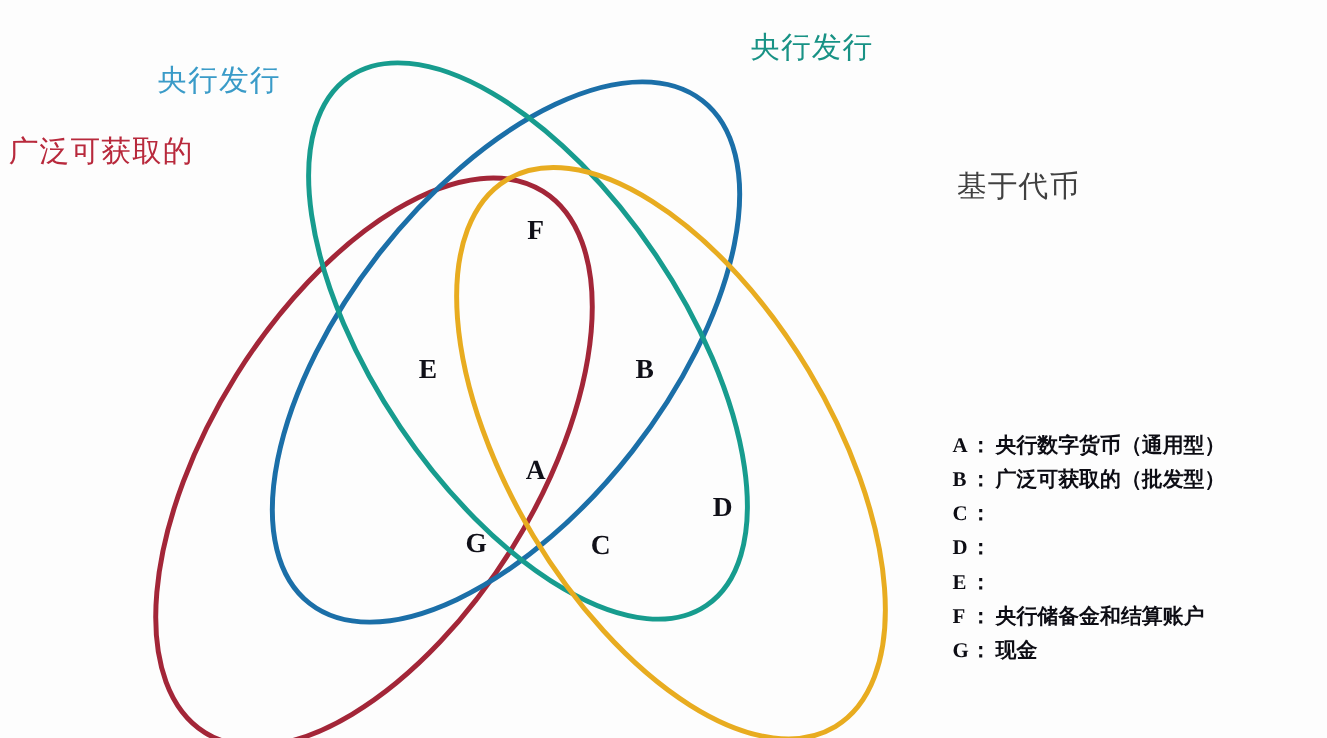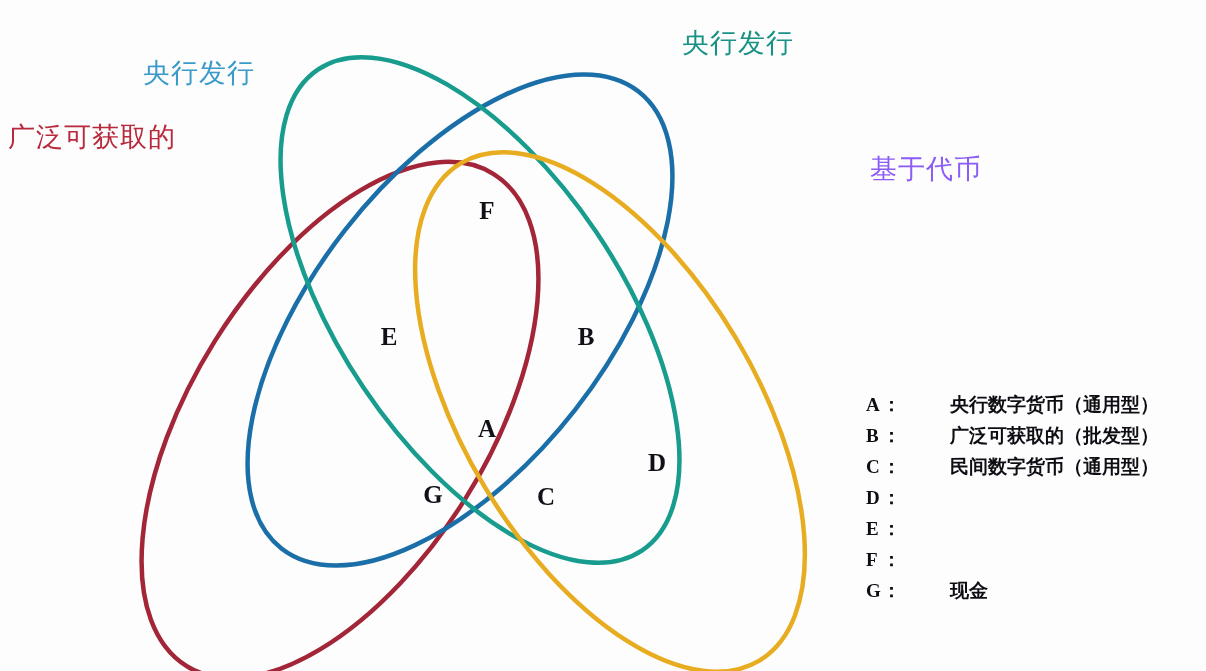--- a/index.html
+++ b/index.html
@@ -66,21 +66,20 @@
   }
   .legend-colon {
     font-weight: bold;
     font-size: 19px;
     padding-right: 4px;
   }
   .legend-text {
     font-weight: bold;
     font-size: 19px;
     letter-spacing: 0px;
-    margin-left: 45px;
   }
 </style>
 </head>
 <body>
 
 <div id="stage" style="background: rgb(253, 253, 253);">
 
   <svg id="venn-svg" viewBox="0 0 1206 671">
 
     <ellipse cx="340" cy="420" rx="290" ry="148" transform="rotate(-58 340 420)" fill="none" stroke="#a32638" stroke-width="4.5" stroke-linecap="round"></ellipse>
@@ -88,21 +87,21 @@
     <ellipse cx="460" cy="320" rx="290" ry="146" transform="rotate(-52 460 320)" fill="none" stroke="#1b6fa8" stroke-width="4.5" stroke-linecap="round"></ellipse>
 
     <ellipse cx="480" cy="310" rx="290" ry="140" transform="rotate(56 480 310)" fill="none" stroke="#179c8e" stroke-width="4.5" stroke-linecap="round"></ellipse>
 
     <ellipse cx="610" cy="412" rx="290" ry="146" transform="rotate(59 610 412)" fill="none" stroke="#e8ac20" stroke-width="4.5" stroke-linecap="round"></ellipse>
   </svg>
 
   <div class="set-label" id="lbl-0" style="left: 8px; top: 124px; color: rgb(184, 41, 60);">广泛可获取的</div>
   <div class="set-label" id="lbl-1" style="left: 143px; top: 60px; color: rgb(58, 155, 200);">央行发行</div>
   <div class="set-label" id="lbl-2" style="left: 682px; top: 30px; color: rgb(24, 146, 133);">央行发行</div>
-  <div class="set-label" id="lbl-3" style="left: 870px; top: 156px; color: #8b5cf6;">基于代币</div>
+  <div class="set-label" id="lbl-3" style="left: 870px; top: 156px; color: #404040;">基于代币</div>
 
   <div class="region-letter" id="rg-0" style="left: 487px; top: 210px;">F</div>
   <div class="region-letter" id="rg-1" style="left: 389px; top: 336px;">E</div>
   <div class="region-letter" id="rg-2" style="left: 586px; top: 336px;">B</div>
   <div class="region-letter" id="rg-3" style="left: 487px; top: 428px;">A</div>
   <div class="region-letter" id="rg-4" style="left: 657px; top: 462px;">D</div>
   <div class="region-letter" id="rg-5" style="left: 433px; top: 494px;">G</div>
   <div class="region-letter" id="rg-6" style="left: 546px; top: 496px;">C</div>
 
   <div id="legend">
@@ -112,33 +111,33 @@
       <span class="legend-text">央行数字货币（通用型）</span>
     </div>
     <div class="legend-row">
       <span class="legend-key">B</span>
       <span class="legend-colon">：</span>
       <span class="legend-text">广泛可获取的（批发型）</span>
     </div>
     <div class="legend-row">
       <span class="legend-key">C</span>
       <span class="legend-colon">：</span>
-      <span class="legend-text">民间数字货币（通用型）</span>
     </div>
     <div class="legend-row">
       <span class="legend-key">D</span>
       <span class="legend-colon">：</span>
     </div>
     <div class="legend-row">
       <span class="legend-key">E</span>
       <span class="legend-colon">：</span>
     </div>
     <div class="legend-row">
       <span class="legend-key">F</span>
       <span class="legend-colon">：</span>
+      <span class="legend-text">央行储备金和结算账户</span>
     </div>
     <div class="legend-row">
       <span class="legend-key">G</span>
       <span class="legend-colon">：</span>
       <span class="legend-text">现金</span>
     </div>
   </div>
 
 </div>
 

